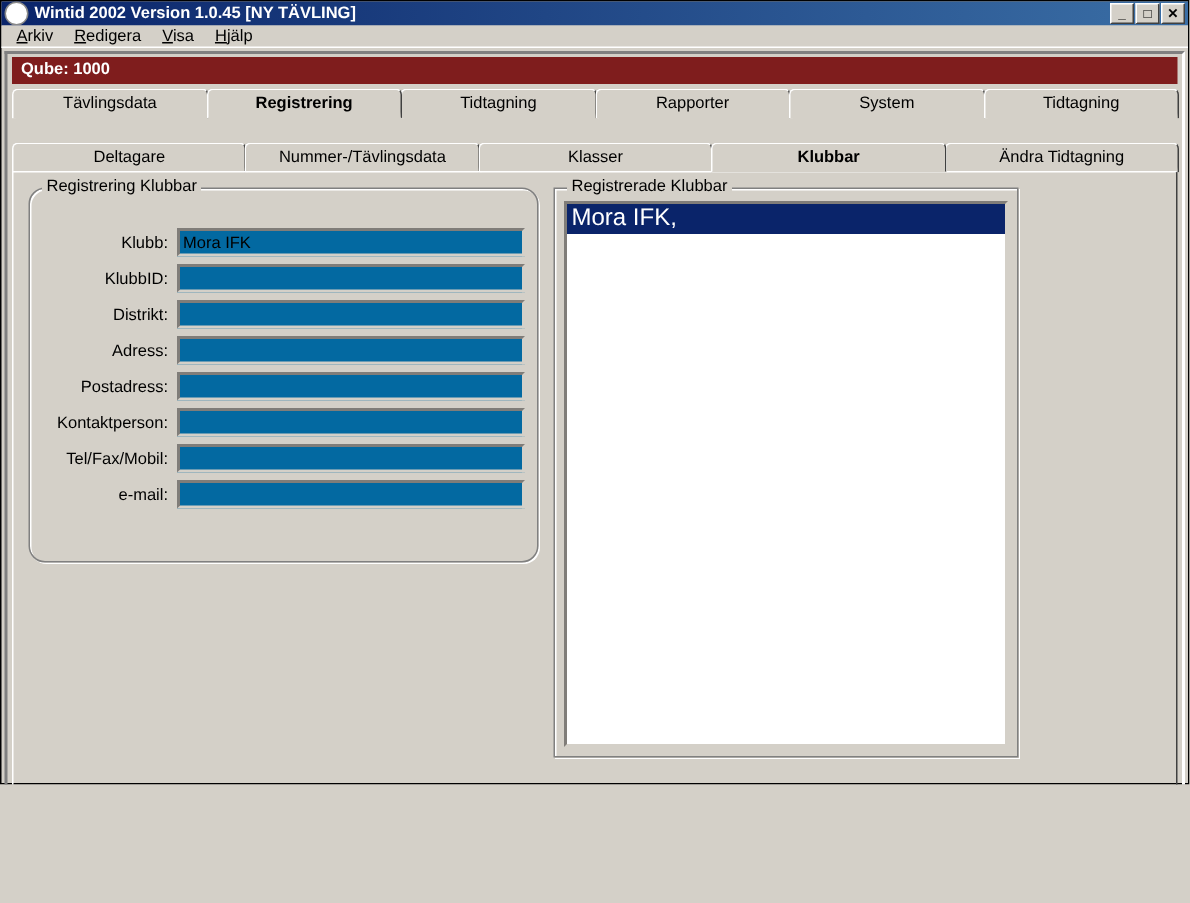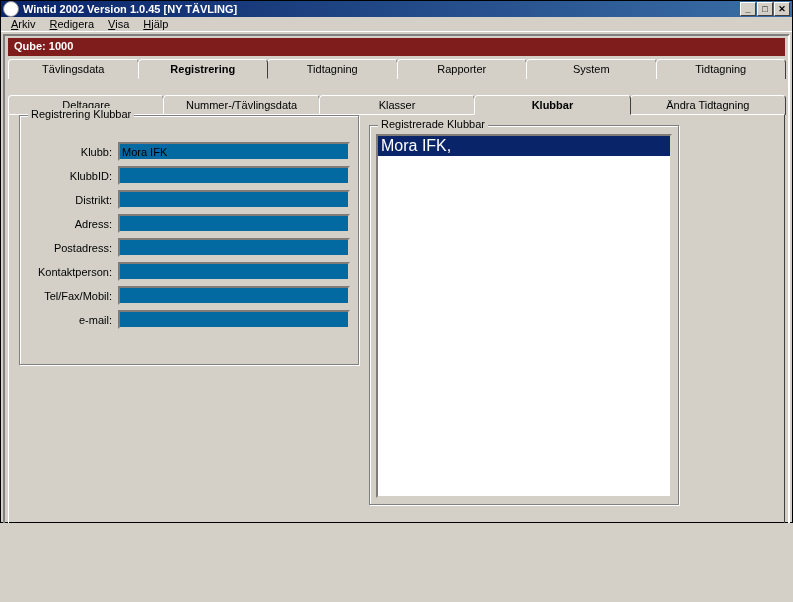--- a/index.html
+++ b/index.html
@@ -117,21 +117,21 @@
   position: absolute;
   box-shadow: 1px 1px 0 #fff inset, 1px 1px 0 #fff;
 }
 .groupbox .legend {
   position: absolute;
   top: -8px; left: 8px;
   background: #d4d0c8;
   padding: 0 3px;
   font-size: 11px;
 }
-.gb-left { left: 10px; top: 0; width: 340px; height: 250px; }
+.gb-left { left: 10px; top: 10px; width: 340px; height: 250px; border-radius: 11px; }
 .gb-right { left: 360px; top: 10px; width: 310px; height: 380px; }
 .fieldrow {
   display: flex;
   align-items: center;
   margin: 5px 8px;
 }
 .fieldrow label {
   width: 90px;
   text-align: right;
   padding-right: 6px;

